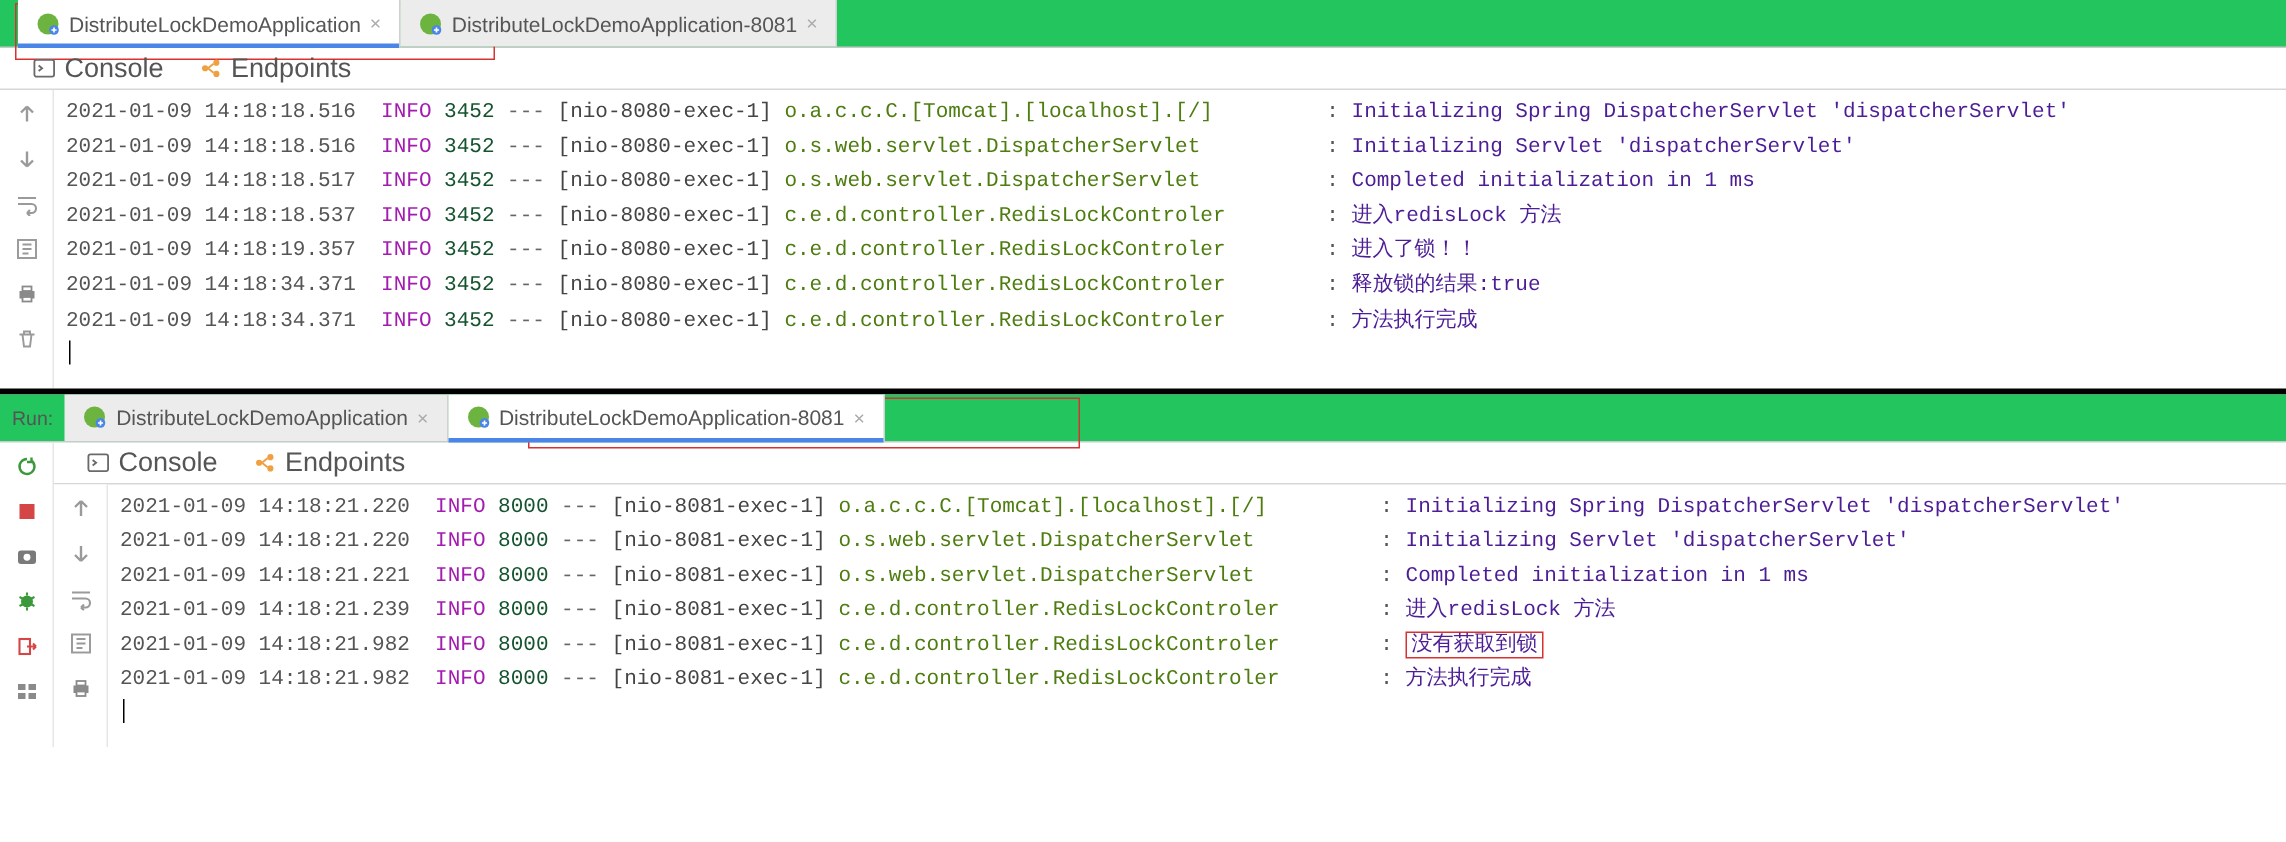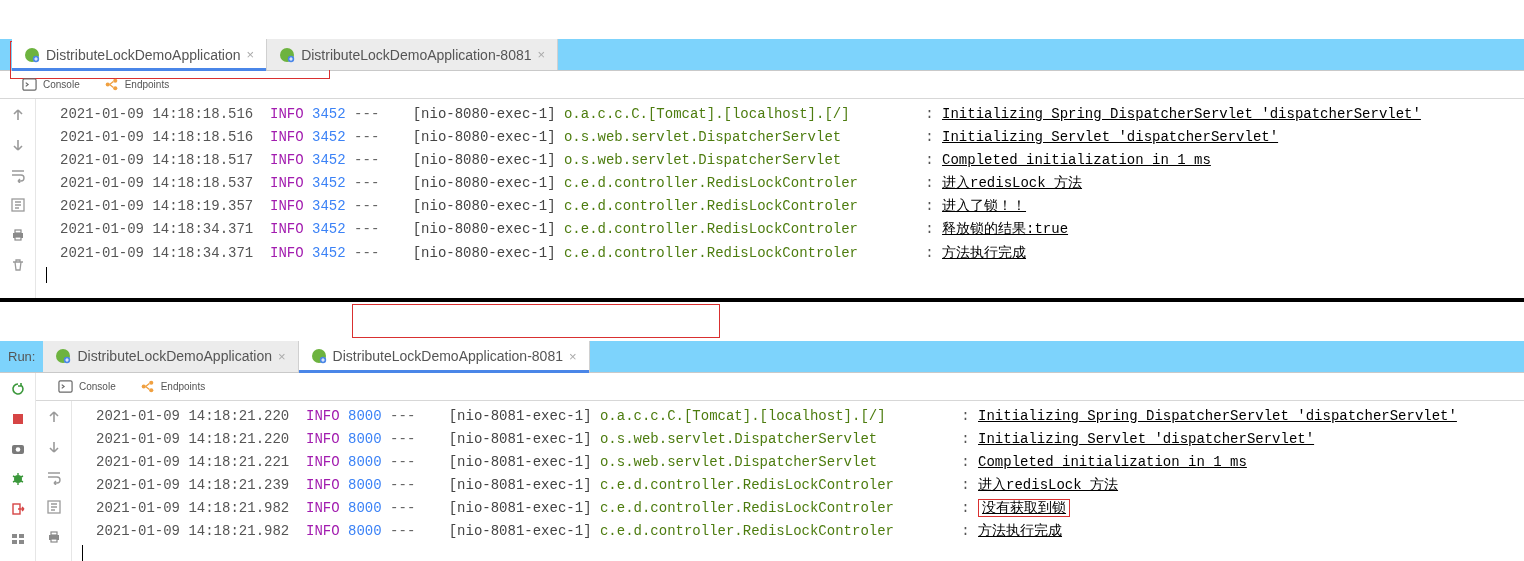--- a/index.html
+++ b/index.html
@@ -8,25 +8,24 @@
     font-size: 13px;
     background: #fff;
     color: #333;
     width: 1524px;
     overflow: hidden;
   }
   .pane { background: #fff; position: relative; }
   .tabstrip {
     display: flex;
     align-items: stretch;
-    background: #7dd3fc;
+    background: #22c55e;
     border-bottom: 1px solid #c9c9c9;
     height: 32px;
     padding-left: 4px;
-    margin-top: 39px;
   }
   .run-label {
     display: flex; align-items: center;
     padding: 0 8px 0 4px;
     color: #555;
   }
   .tab {
     display: flex;
     align-items: center;
     gap: 6px;
@@ -63,21 +62,21 @@
     height:28px;
     background:#fff;
     border-bottom:1px solid #d7d7d7;
     padding-left:10px;
   }
   .subtab {
     display:flex;
     align-items:center;
     gap:6px;
     padding:0 12px;
-    font-size:10px;
+    font-size:18px;
     color:#555;
     cursor:pointer;
     position:relative;
   }
   .subtab.active::after{
     content:"";
     position:absolute;
     left:4px; right:4px; bottom:0;
     height:2px;
   }
@@ -102,28 +101,28 @@
   }
   .gutter-btn svg{width:16px;height:16px;display:block;}
   .log {
     font-family: Consolas, "Courier New", monospace;
     font-size: 14px;
     padding: 4px 8px 10px 8px;
     white-space: pre;
     line-height: 1.65;
   }
   .log-line{}
-  .ts{color:#555;margin-left:16px;}
+  .ts{color:#555;}
   .lvl{color:#a21caf;}
-  .pid{color:#3b82f6;}
+  .pid{color:#14532d;}
   .dash{color:#666;}
-  .thr{color:#444;margin-left:25px;}
+  .thr{color:#444;}
   .logger{color:#4d7c0f;}
   .sep{color:#555;}
-  .msg{color:#000000;text-decoration:underline;}
+  .msg{color:#4c1d95;}
   .caret-line{display:inline-block;border-left:1.5px solid #000;height:16px;vertical-align:-3px;margin-left:2px;}
   .highlight-tab {
     position:absolute;
     border:1.5px solid #d93030;
     pointer-events:none;
   }
   .hl1 { top:2px; left:10px; width:320px; height:38px; }
   .hl2 { top:2px; left:352px; width:368px; height:34px; }
   .left-rail{
     width:36px;

